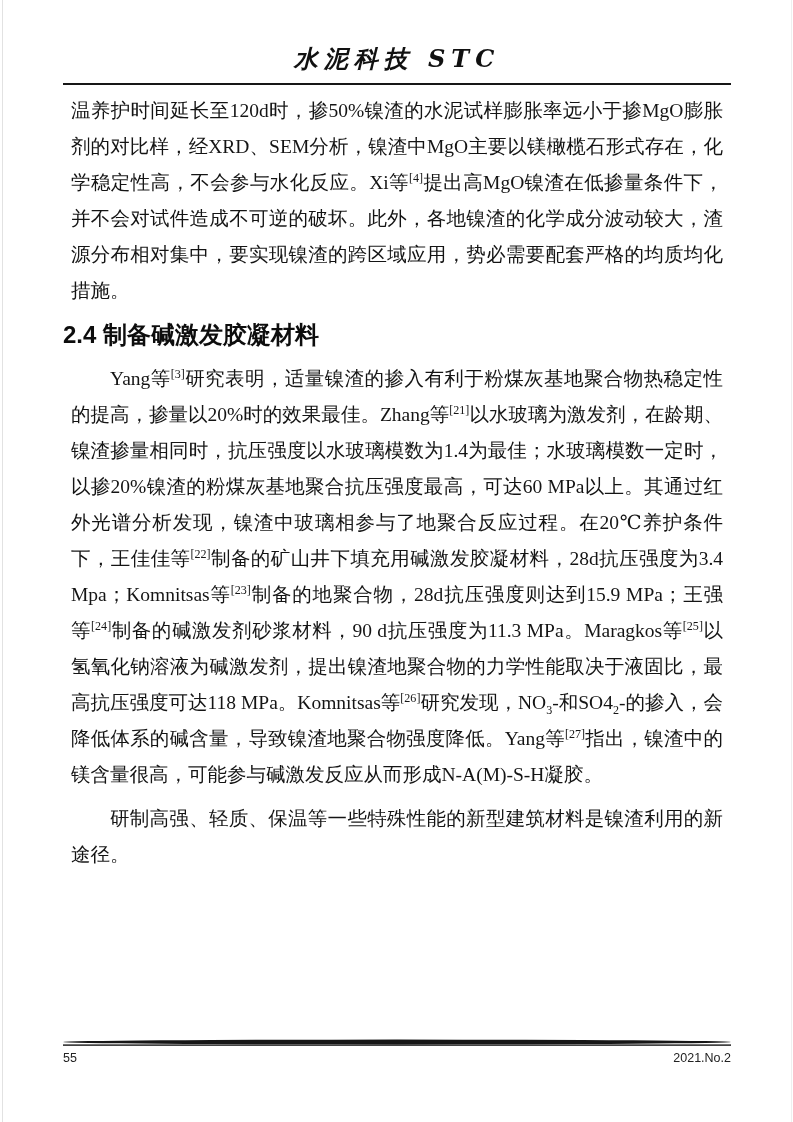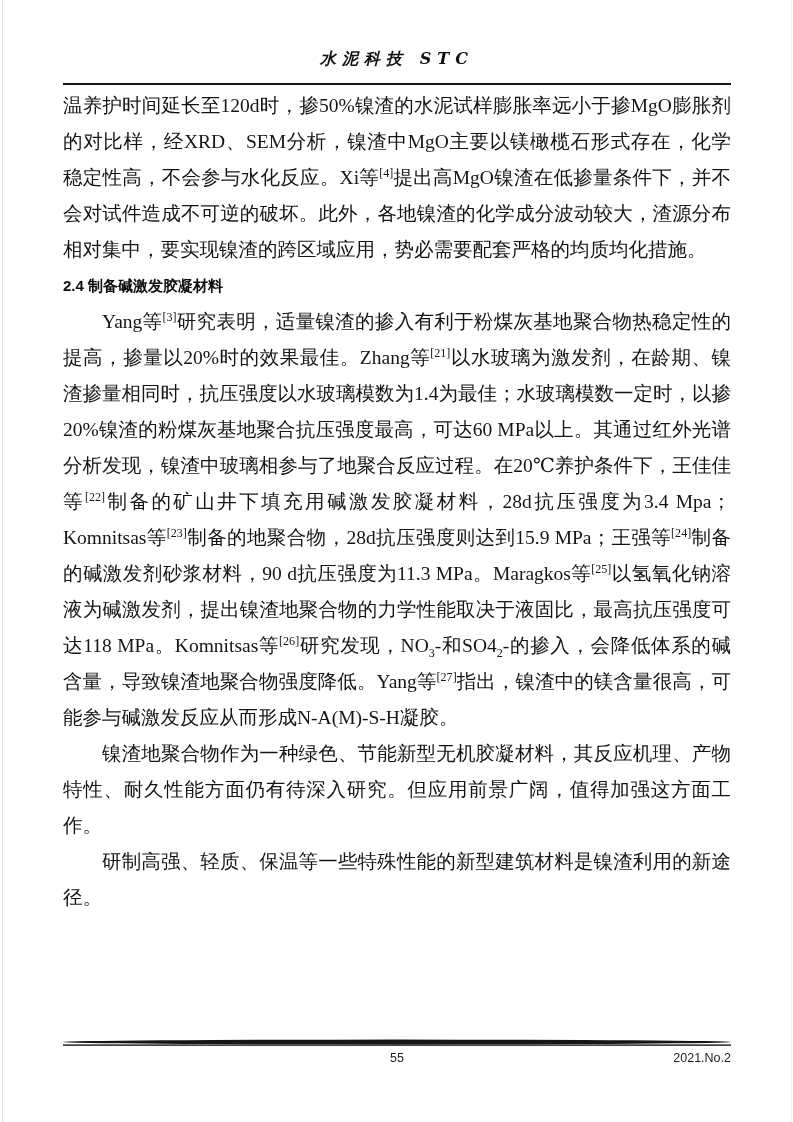--- a/index.html
+++ b/index.html
@@ -24,21 +24,21 @@
   .content {
     position: absolute;
     left: 63px;
     width: 668px;
     top: 0;
   }
 
   .journal-header {
     text-align: center;
     padding-top: 44px;
-    font-size: 16px;
+    font-size: 24px;
     line-height: 30px;
     font-style: italic;
     font-weight: bold;
     letter-spacing: 6px;
     font-family: "DejaVu Serif", serif;
     color: #111;
   }
   .header-rule {
     margin-top: 9px;
     border-bottom: 2px solid #161616;
@@ -46,26 +46,26 @@
   }
 
   article {
     margin-top: 3px;
     font-size: 19.5px;
     line-height: 36px;
     text-align: justify;
     color: #141414;
   }
   article p {
-    margin: 0;
+    margin: 8px;
   }
   article p.indent { text-indent: 2em; }
   article h2 {
     margin: 0;
-    font-size: 15px;
+    font-size: 24px;
     line-height: 36px;
     font-weight: bold;
     font-family: "Liberation Sans", "DejaVu Sans", sans-serif;
     color: #0d0d0d;
   }
   article sup {
     font-size: 0.62em;
     line-height: 0;
     vertical-align: super;
   }
@@ -87,21 +87,20 @@
     margin-top: 1px;
     height: 18px;
     font-family: "Liberation Sans", "DejaVu Sans", sans-serif;
     font-size: 12.5px;
     line-height: 18px;
     color: #222;
   }
   .footer-page-number {
     position: absolute;
     left: 0; right: 0;
-    text-align: center;
   }
   .footer-issue {
     position: absolute;
     right: 0;
     text-align: center;
   }
 </style>
 </head>
 <body>
 
@@ -110,21 +109,20 @@
   <div class="scan-edge right"></div>
 
   <div class="content">
     <div class="journal-header">水泥科技 STC</div>
     <div class="header-rule"></div>
 
     <article>
         <p>温养护时间延长至120d时，掺50%镍渣的水泥试样膨胀率远小于掺MgO膨胀剂的对比样，经XRD、SEM分析，镍渣中MgO主要以镁橄榄石形式存在，化学稳定性高，不会参与水化反应。Xi等<sup>[4]</sup>提出高MgO镍渣在低掺量条件下，并不会对试件造成不可逆的破坏。此外，各地镍渣的化学成分波动较大，渣源分布相对集中，要实现镍渣的跨区域应用，势必需要配套严格的均质均化措施。</p>
         <h2>2.4 制备碱激发胶凝材料</h2>
         <p class="indent">Yang等<sup>[3]</sup>研究表明，适量镍渣的掺入有利于粉煤灰基地聚合物热稳定性的提高，掺量以20%时的效果最佳。Zhang等<sup>[21]</sup>以水玻璃为激发剂，在龄期、镍渣掺量相同时，抗压强度以水玻璃模数为1.4为最佳；水玻璃模数一定时，以掺20%镍渣的粉煤灰基地聚合抗压强度最高，可达60 MPa以上。其通过红外光谱分析发现，镍渣中玻璃相参与了地聚合反应过程。在20℃养护条件下，王佳佳等<sup>[22]</sup>制备的矿山井下填充用碱激发胶凝材料，28d抗压强度为3.4 Mpa；Komnitsas等<sup>[23]</sup>制备的地聚合物，28d抗压强度则达到15.9 MPa；王强等<sup>[24]</sup>制备的碱激发剂砂浆材料，90 d抗压强度为11.3 MPa。Maragkos等<sup>[25]</sup>以氢氧化钠溶液为碱激发剂，提出镍渣地聚合物的力学性能取决于液固比，最高抗压强度可达118 MPa。Komnitsas等<sup>[26]</sup>研究发现，NO<sub>3</sub>-和SO4<sub>2</sub>-的掺入，会降低体系的碱含量，导致镍渣地聚合物强度降低。Yang等<sup>[27]</sup>指出，镍渣中的镁含量很高，可能参与碱激发反应从而形成N-A(M)-S-H凝胶。</p>
-        <p class="indent">镍渣地聚合物作为一种绿色、节能新型无机胶凝材料，其反应机理、产物特性、耐久性能方面仍有待深入研究。但应用前景广阔，值得加强这方面工作。</p>
         <p class="indent">研制高强、轻质、保温等一些特殊性能的新型建筑材料是镍渣利用的新途径。</p>
       </article>
   </div>
 
   <div class="page-footer">
     <svg class="footer-rule-svg" width="668" height="9" viewBox="0 0 668 9" aria-hidden="true">
       <ellipse cx="334" cy="3" rx="334" ry="2.4" fill="#161616"></ellipse>
       <rect x="0" y="5.4" width="668" height="1.4" fill="#161616"></rect>
     </svg>
     <div class="footer-meta">

